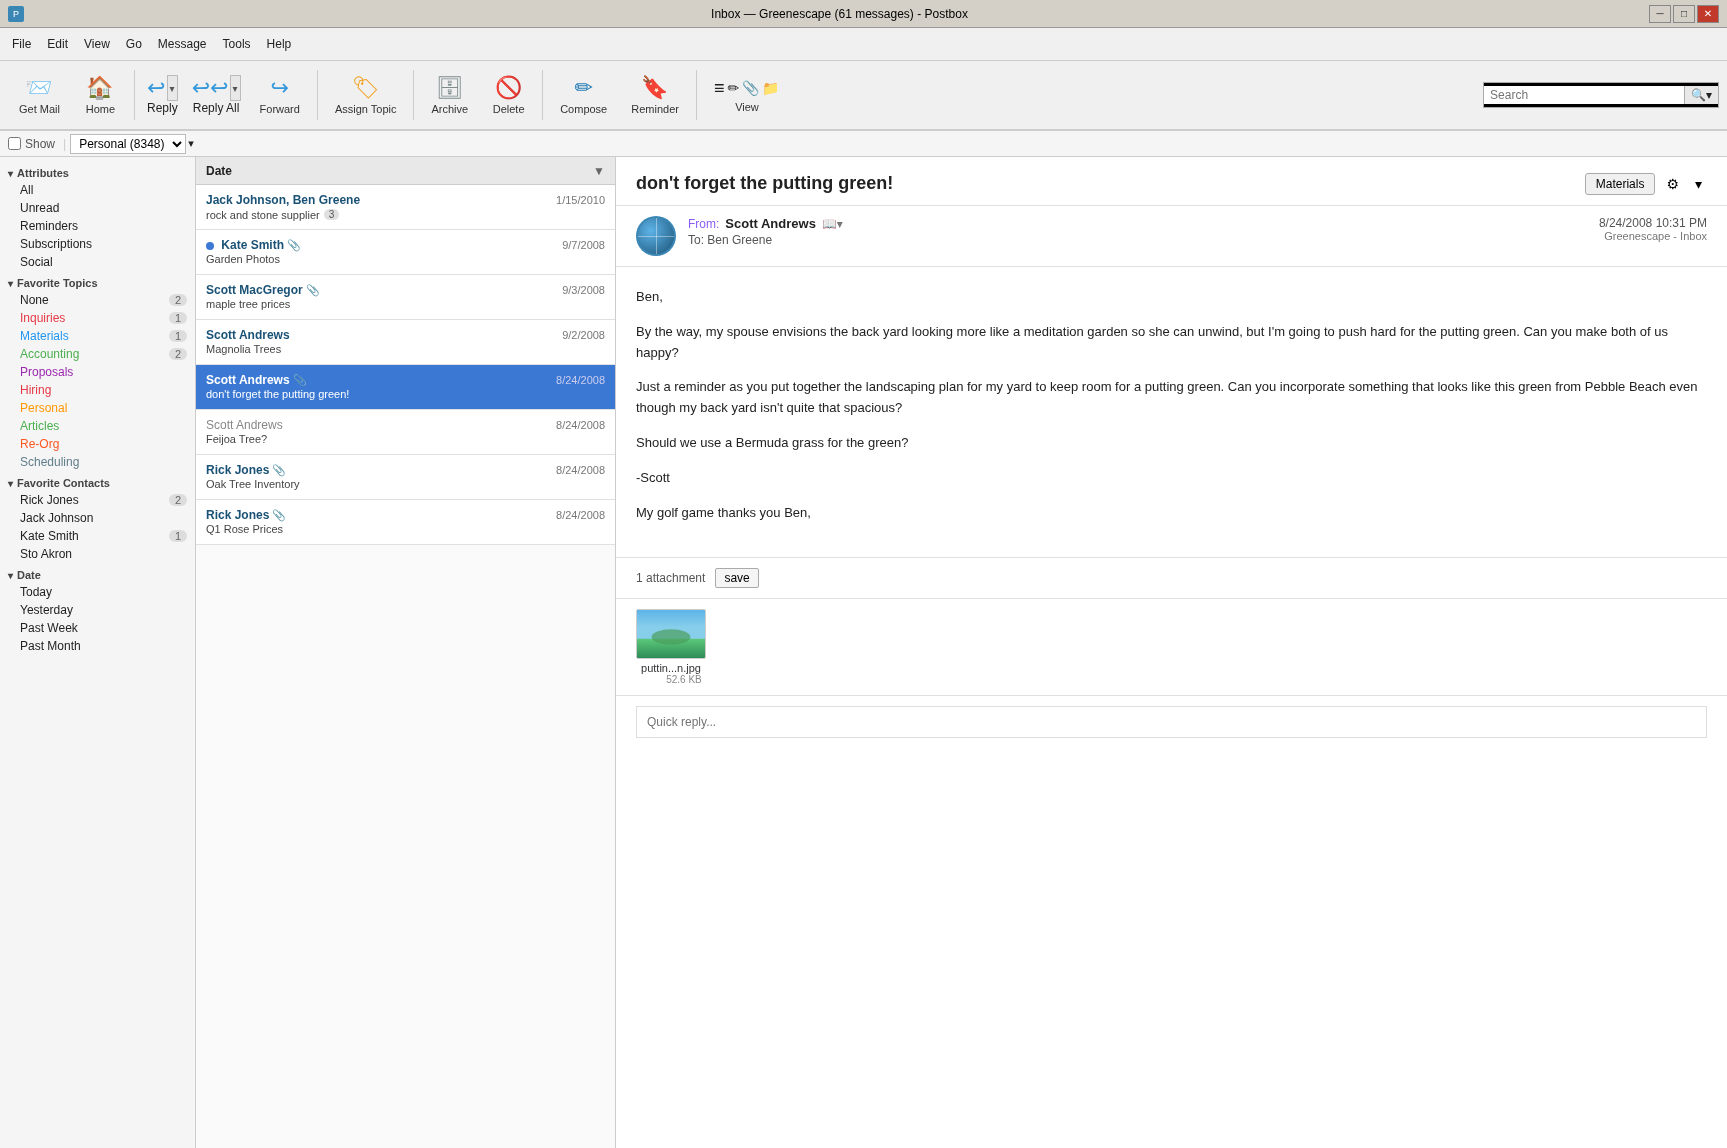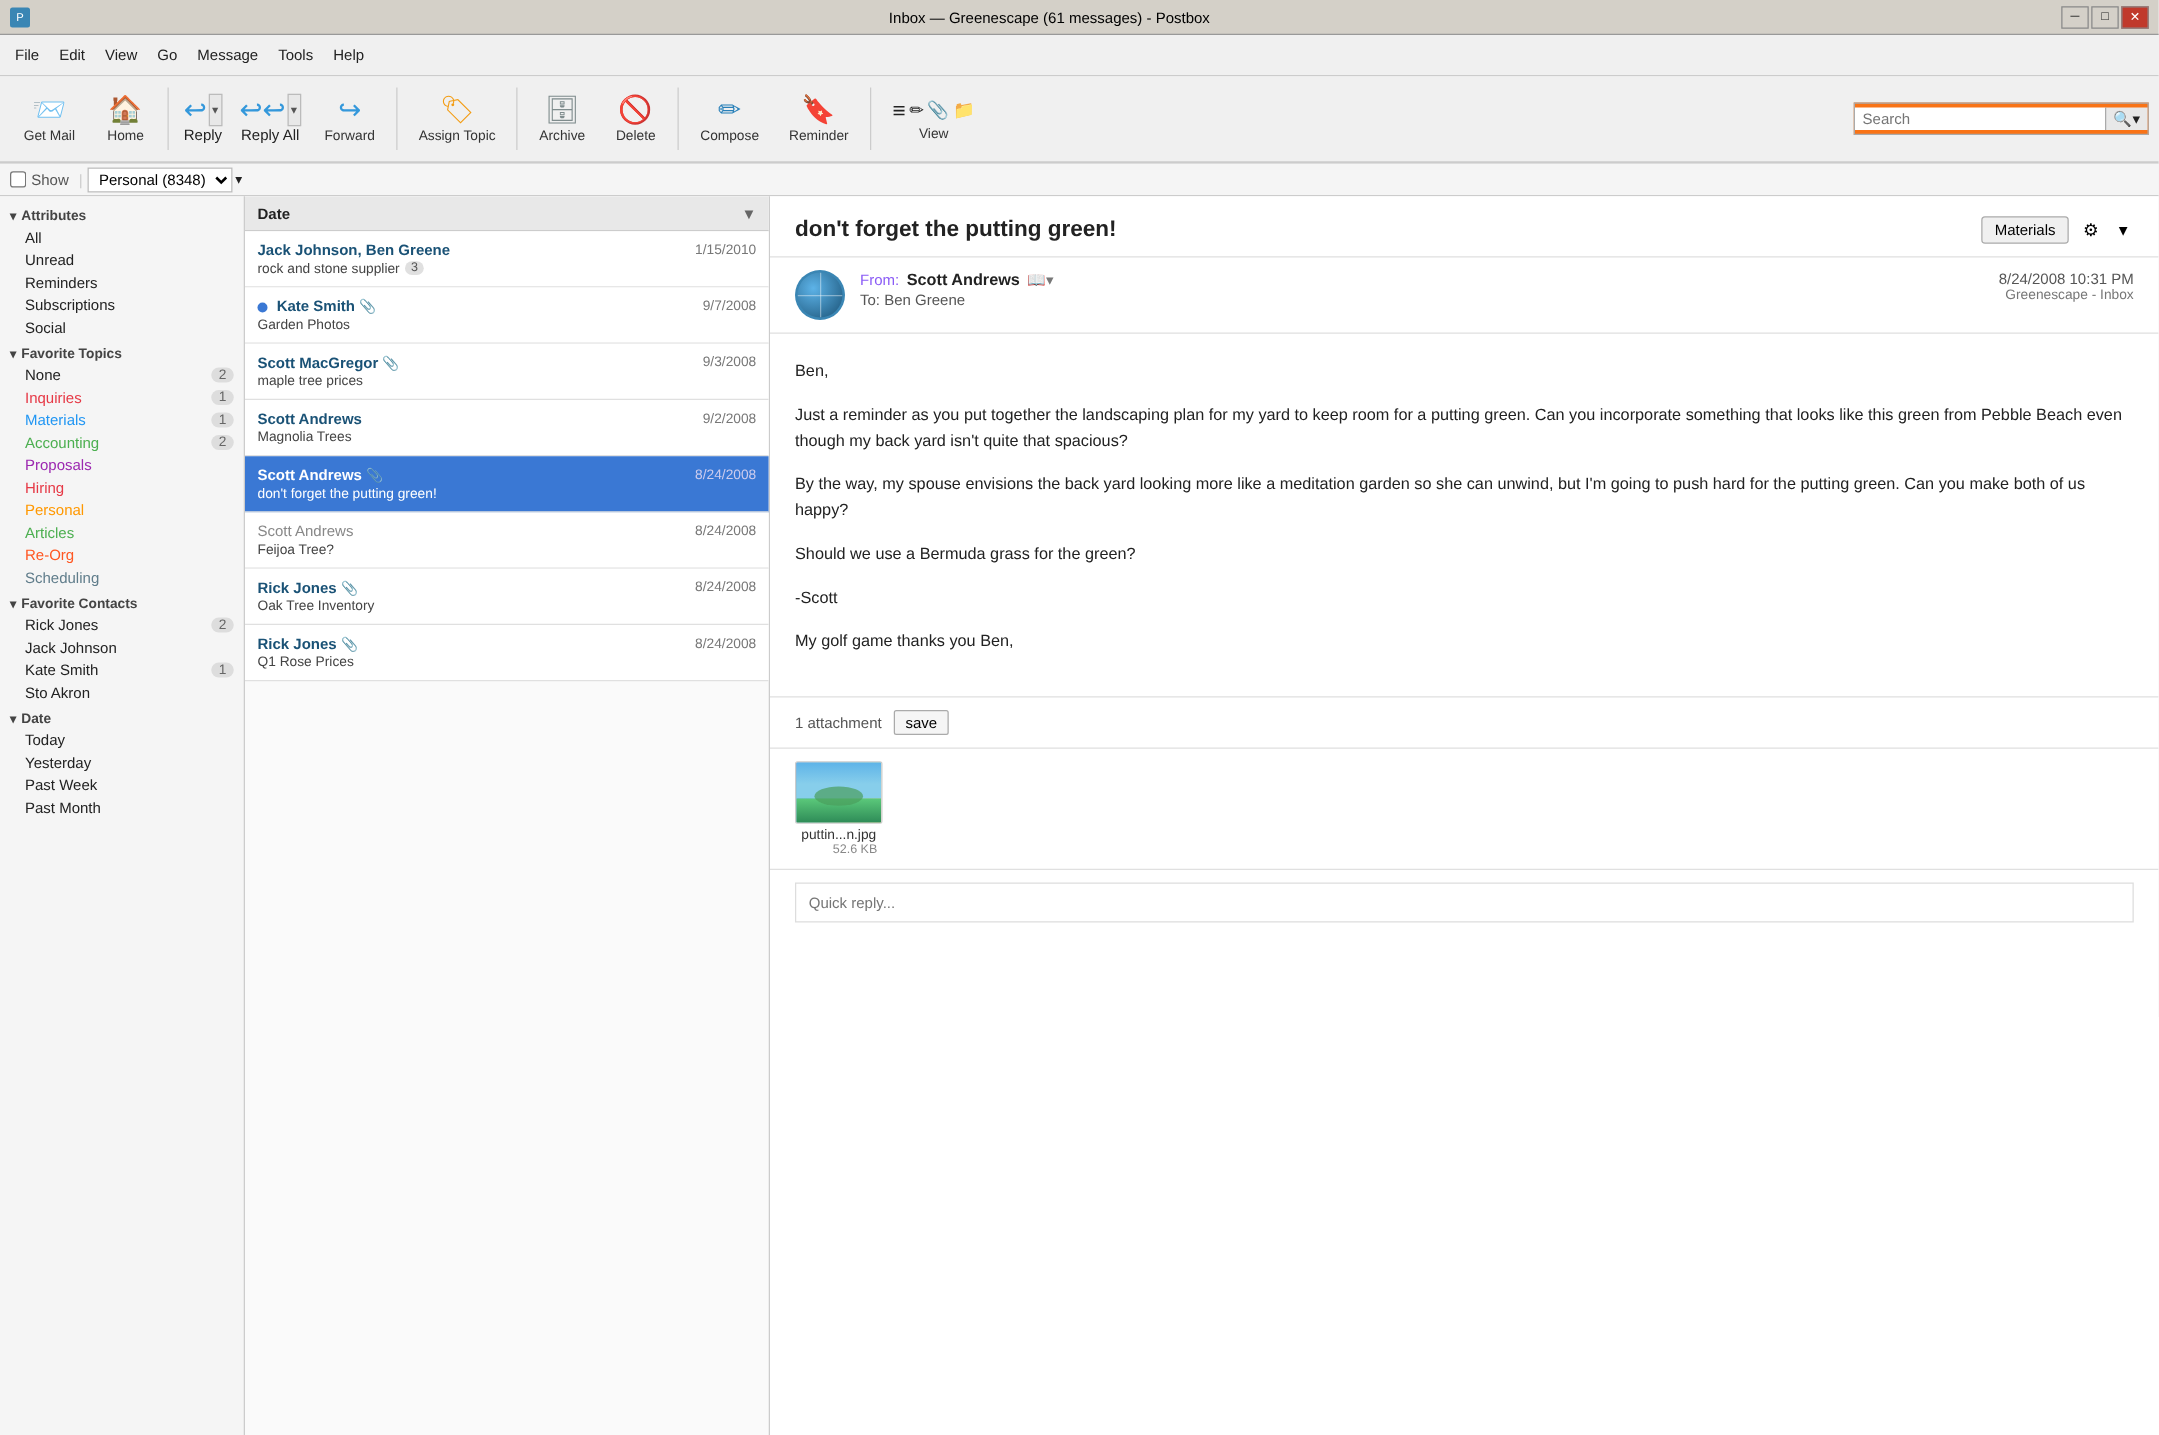--- a/index.html
+++ b/index.html
@@ -17,21 +17,21 @@
     #menubar { background: #f0f0f0; height: 24px; display: flex; align-items: center; padding: 16px 4px; border-bottom: 1px solid #ccc; }
     #menubar span { padding: 2px 8px; cursor: pointer; font-size: 12px; }
 
     
     #toolbar { background: #f0f0f0; height: 70px; display: flex; align-items: center; padding: 4px 8px; border-bottom: 2px solid #ccc; gap: 2px; }
     .toolbar-btn { display: flex; flex-direction: column; align-items: center; justify-content: center; padding: 4px 10px; cursor: pointer; border: 1px solid transparent; border-radius: 3px; min-width: 55px; }
     .toolbar-btn .tb-icon { font-size: 22px; margin-bottom: 2px; }
     .toolbar-btn .tb-label { font-size: 11px; color: #333; }
     .toolbar-separator { width: 1px; background: #ccc; height: 50px; margin: 0 4px; }
     .toolbar-right { margin-left: auto; display: flex; align-items: center; }
-    #search-box { display: flex; align-items: center; border: 1px solid #aaa; background: #f97316; height: 26px; }
+    #search-box { display: flex; align-items: center; border: 1px solid #aaa; background: #000000; height: 26px; }
     #search-box input { border: none; outline: none; padding: 2px 6px; font-size: 12px; width: 180px; }
     #search-box .search-btn { padding: 2px 6px; cursor: pointer; background: #e8e8e8; border-left: 1px solid #aaa; }
 
     
     #showbar { background: #f5f5f5; height: 26px; display: flex; align-items: center; padding: 0 8px; border-bottom: 1px solid #ccc; }
     #showbar .show-label { font-size: 12px; color: #555; margin-right: 4px; }
     #showbar .folder-selector { font-size: 12px; background: #fff; border: 1px solid #bbb; padding: 1px 4px; cursor: pointer; }
 
     
     #main { display: flex; height: calc(1148px - 28px - 24px - 70px - 26px); }
@@ -386,22 +386,22 @@
         </div>
       </div>
       <div style="text-align:right;">
         <div class="ev-timestamp">8/24/2008 10:31 PM</div>
         <div class="ev-inbox-label">Greenescape - Inbox</div>
       </div>
     </div>
 
     <div class="ev-body">
       <p>Ben,</p>
+      <p>By the way, my spouse envisions the back yard looking more like a meditation garden so she can unwind, but I'm going to push hard for the putting green. Can you make both of us happy?</p>
       <p>Just a reminder as you put together the landscaping plan for my yard to keep room for a putting green. Can you incorporate something that looks like this green from Pebble Beach even though my back yard isn't quite that spacious?</p>
-      <p>By the way, my spouse envisions the back yard looking more like a meditation garden so she can unwind, but I'm going to push hard for the putting green. Can you make both of us happy?</p>
       <p>Should we use a Bermuda grass for the green?</p>
       <p>-Scott</p>
       <p>My golf game thanks you Ben,</p>
     </div>
 
     <div class="ev-attachment-bar">
       <span class="ev-attach-count">1 attachment</span>
       <button class="ev-save-btn">save</button>
     </div>
 

